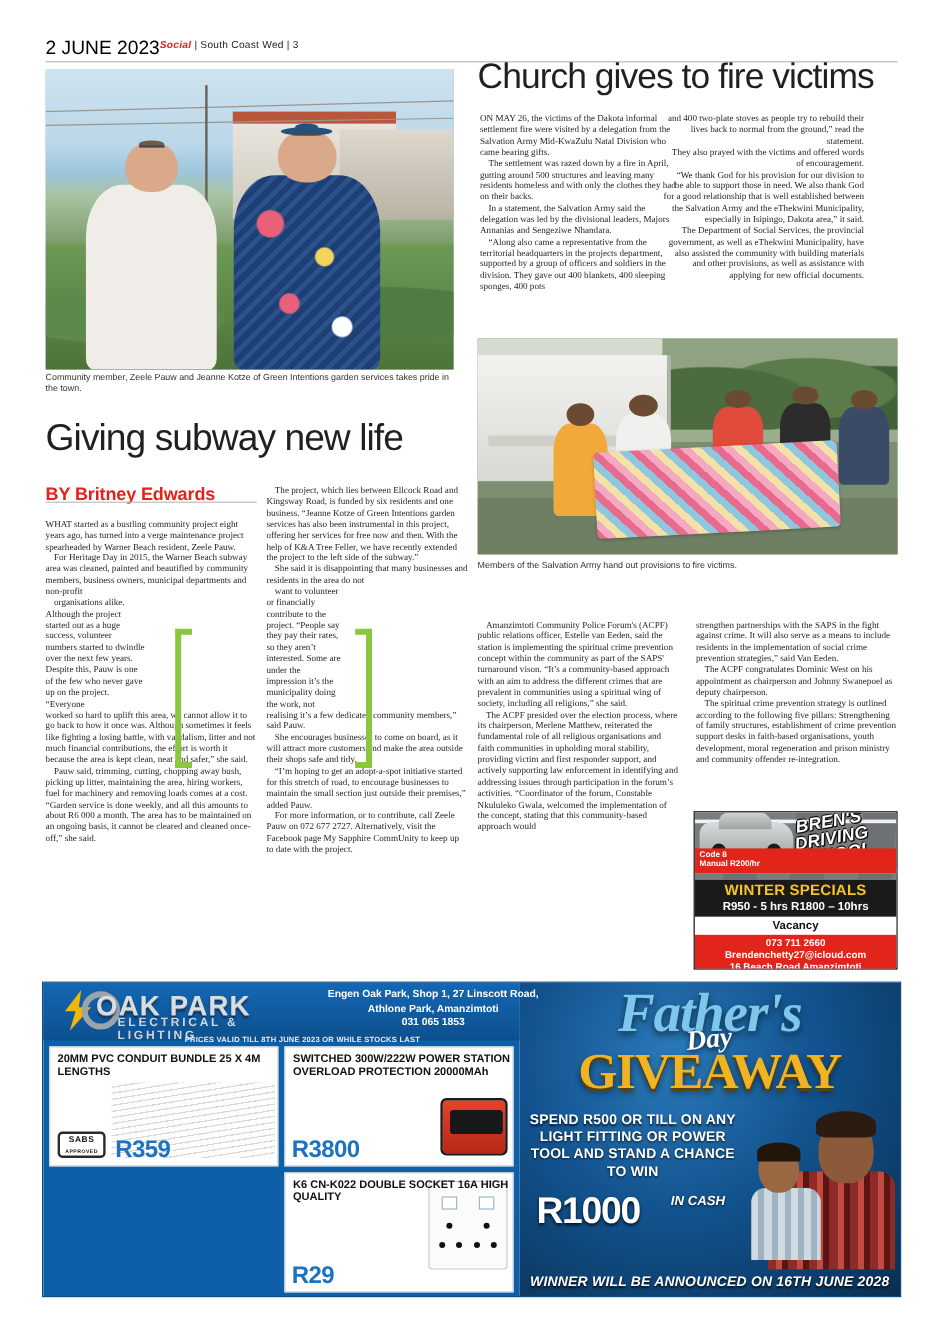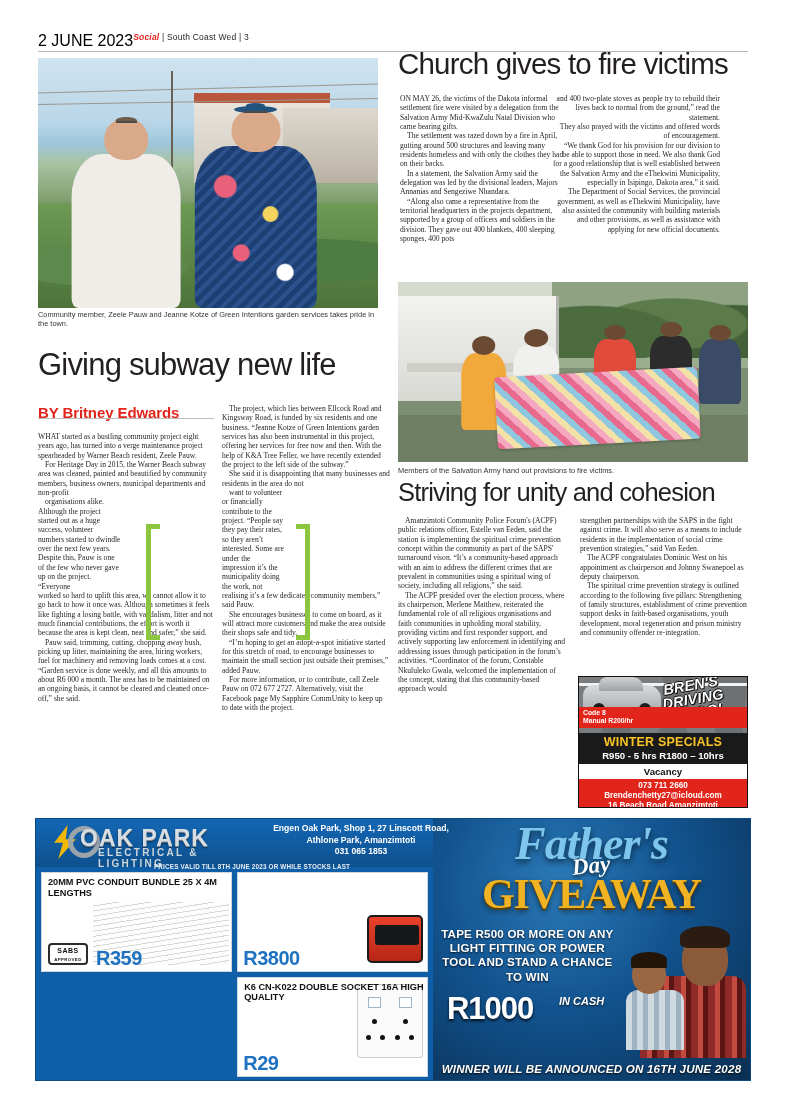--- a/index.html
+++ b/index.html
@@ -372,21 +372,20 @@
         <div class="pp-h"></div>
       </div>
     <div class="p2-p5">
         <div class="pp-b" style="background:#3b4a66"></div>
         <div class="pp-h"></div>
       </div>
     <div class="p2-blanket"></div>
   </div>
   <div class="cap2 caption">Members of the Salvation Army hand out provisions to fire victims.</div>
 
-  <h1 class="h-striving headline">Striving for unity and cohesion</h1>
 
   <div class="col-c body-col">
     <p>Amanzimtoti Community Police Forum's (ACPF) public relations officer, Estelle van Eeden, said the station is implementing the spiritual crime prevention concept within the community as part of the SAPS' turnaround vison. “It’s a community-based approach with an aim to address the different crimes that are prevalent in communities using a spiritual wing of society, including all religions,” she said.</p>
     <p>The ACPF presided over the election process, where its chairperson, Merlene Matthew, reiterated the fundamental role of all religious organisations and faith communities in upholding moral stability, providing victim and first responder support, and actively supporting law enforcement in identifying and addressing issues through participation in the forum’s activities. “Coordinator of the forum, Constable Nkululeko Gwala, welcomed the implementation of the concept, stating that this community-based approach would</p>
   </div>
   <div class="col-d body-col">
     <p class="first">strengthen partnerships with the SAPS in the fight against crime. It will also serve as a means to include residents in the implementation of social crime prevention strategies,” said Van Eeden.</p>
     <p>The ACPF congratulates Dominic West on his appointment as chairperson and Johnny Swanepoel as deputy chairperson.</p>
     <p>The spiritual crime prevention strategy is outlined according to the following five pillars: Strengthening of family structures, establishment of crime prevention support desks in faith-based organisations, youth development, moral regeneration and prison ministry and community offender re-integration.</p>
   </div>
@@ -416,21 +415,21 @@
 
     </div>
   </div>
 
   <div class="ad-oak">
     <div class="oak-left"></div>
     <div class="oak-right">
       <div class="fd-fathers">Father's</div>
       <div class="fd-day">Day</div>
       <div class="fd-giveaway">GIVEAWAY</div>
-      <div class="fd-spend">TAPE R500 OR MORE ON ANY LIGHT FITTING OR POWER TOOL AND STAND A CHANCE TO WIN</div>
+      <div class="fd-spend">SPEND R500 OR TILL ON ANY LIGHT FITTING OR POWER TOOL AND STAND A CHANCE TO WIN</div>
       <div class="fd-r1000">R1000</div>
       <div class="fd-incash">IN CASH</div>
       <div class="fd-dad">
         <div class="fd-dad-body"></div>
         <div class="fd-dad-head"></div>
         <div class="fd-dad-hair"></div>
         <div class="fd-kid-body"></div>
         <div class="fd-kid-head"></div>
         <div class="fd-kid-hair"></div>
       </div>
@@ -457,20 +456,21 @@
         <div class="oak-t">20MM PVC CONDUIT BUNDLE 25 X 4M LENGTHS</div>
         <div class="art-sabs">
           <span>SABS</span>
           <small>APPROVED</small>
         </div>
         <div class="oak-p" style="left:54px;">R359</div>
       </div>
 
       <div class="oak-cell oak-c2">
         <div class="art-station"></div>
+        <div class="oak-t">SWITCHED 300W/222W POWER STATION OVERLOAD PROTECTION 20000MAh</div>
         <div class="oak-p">R3800</div>
       </div>
 
 
       <div class="oak-cell oak-c4">
         <div class="art-socket">
           <div class="art-sw" style="left:10px;top:12px;"></div>
           <div class="art-sw" style="right:10px;top:12px;"></div>
           <div class="art-hole" style="left:14px;top:34px;"></div>
           <div class="art-hole" style="right:14px;top:34px;"></div>

